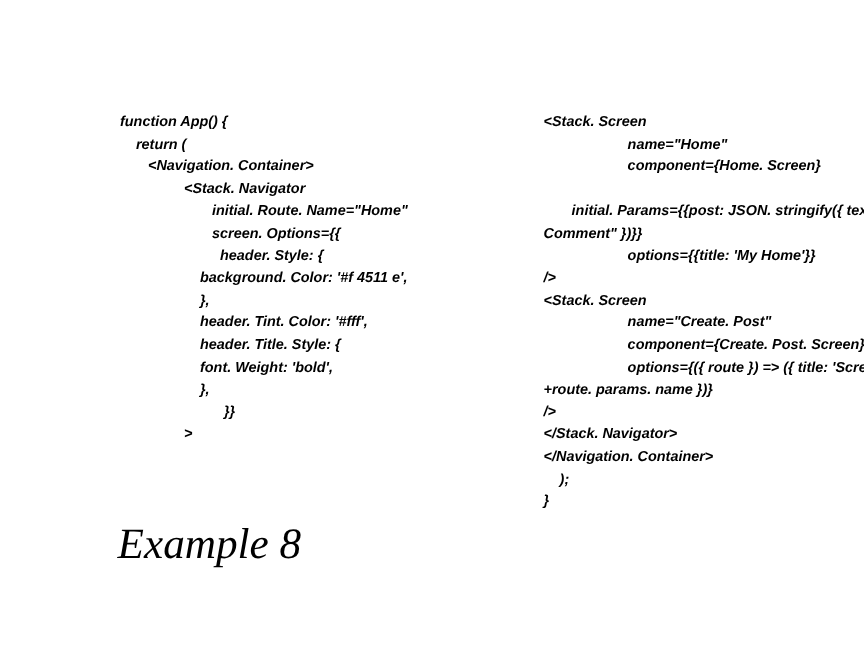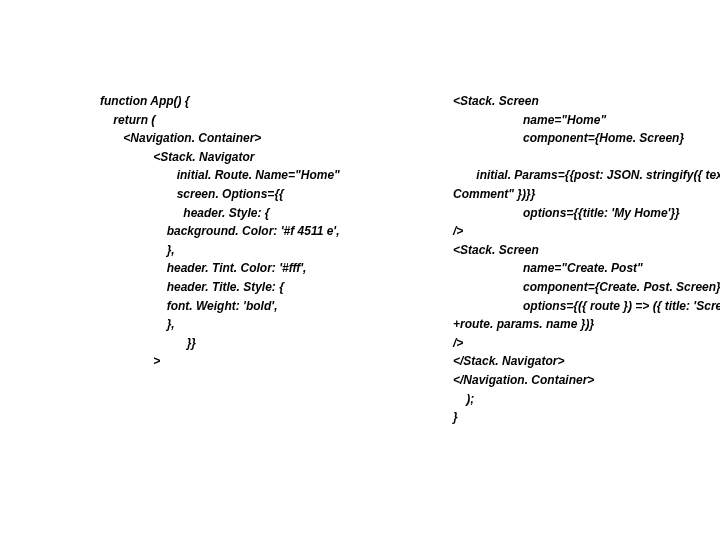--- a/index.html
+++ b/index.html
@@ -42,16 +42,17 @@
 &lt;Stack. Screen
                      name="Create. Post"
                      component={Create. Post. Screen}
                      options={({ route }) =&gt; ({ title: 'Screen ' +route. params. name })}
 /&gt;
 &lt;/Stack. Navigator&gt;
 &lt;/Navigation. Container&gt;
     );
 }</div>
 
+  <div class="heading">Example 8</div>
 
   <div class="pagenum">13</div>
 
 </div>
 
 </body></html>

